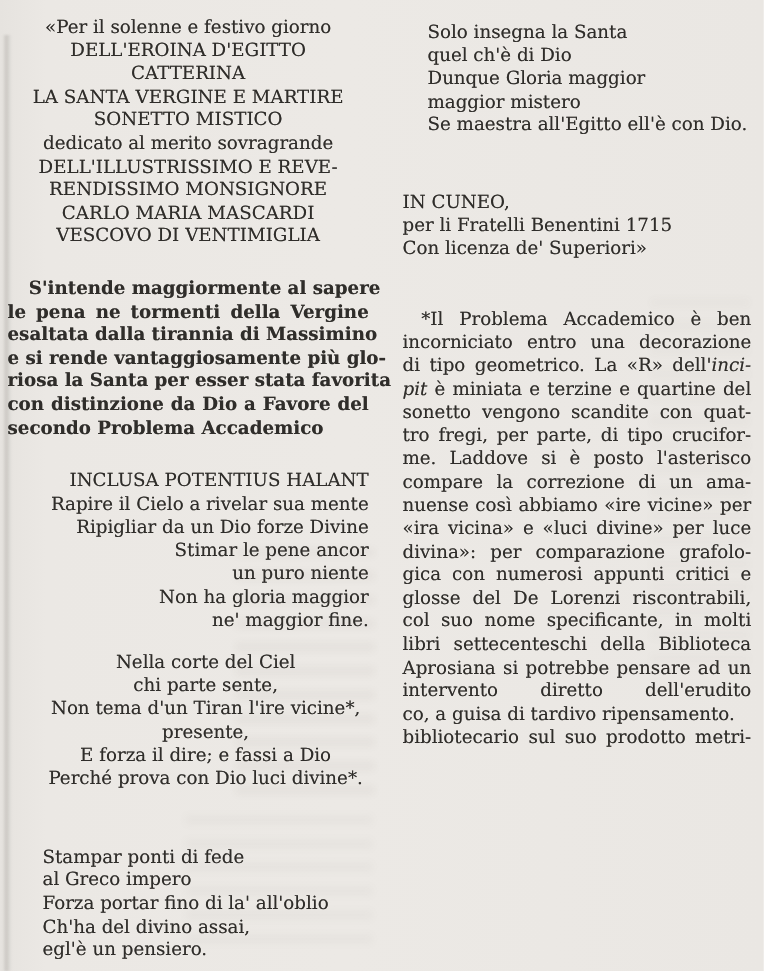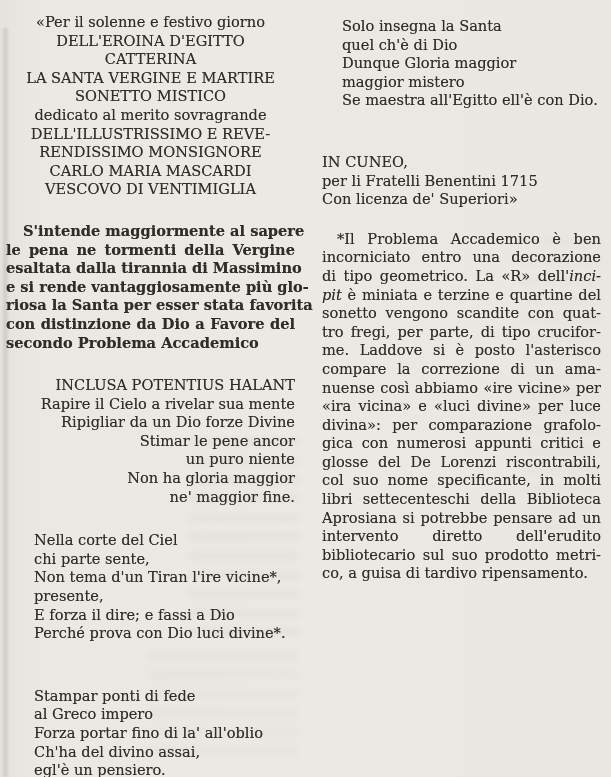--- a/index.html
+++ b/index.html
@@ -45,26 +45,26 @@
   
   .jl { text-align: justify; text-align-last: justify; }
 
   .dedication .line { text-align: center; white-space: nowrap; }
 
   .prose { margin-top: 23px; font-weight: bold; }
   .prose .line:first-child { text-indent: 17px; }
 
   .stanza { padding-left: 28px; }
   .stanza-1 { margin-top: 24px; text-align: right; }
-  .stanza-2 { margin-top: 25px; }
+  .stanza-2 { margin-top: 15px; text-align: center; }
   .stanza-3 { margin-top: 44px; }
 
   .stanza-right { padding-left: 20px; }
   .colophon { margin-top: 43px; }
-  .note { margin-top: 21px; }
+  .note { margin-top: 38px; }
   .note .line:first-child { text-indent: 15px; }
   .note i { font-style: italic; }
 </style>
 </head>
 <body>
 
 <div class="page">
 
   <div class="gutter"></div>
   <div class="ghost g1"></div>
@@ -143,18 +143,18 @@
         <div class="line jl">compare la correzione di un ama-</div>
         <div class="line jl">nuense così abbiamo «ire vicine» per</div>
         <div class="line jl">«ira vicina» e «luci divine» per luce</div>
         <div class="line jl">divina»: per comparazione grafolo-</div>
         <div class="line jl">gica con numerosi appunti critici e</div>
         <div class="line jl">glosse del De Lorenzi riscontrabili,</div>
         <div class="line jl">col suo nome specificante, in molti</div>
         <div class="line jl">libri settecenteschi della Biblioteca</div>
         <div class="line jl">Aprosiana si potrebbe pensare ad un</div>
         <div class="line jl">intervento diretto dell'erudito</div>
+        <div class="line">co, a guisa di tardivo ripensamento.</div>
         <div class="line jl">bibliotecario sul suo prodotto metri-</div>
-        <div class="line">co, a guisa di tardivo ripensamento.</div>
       </div>
   </div>
 
 </div>
 
 </body></html>

